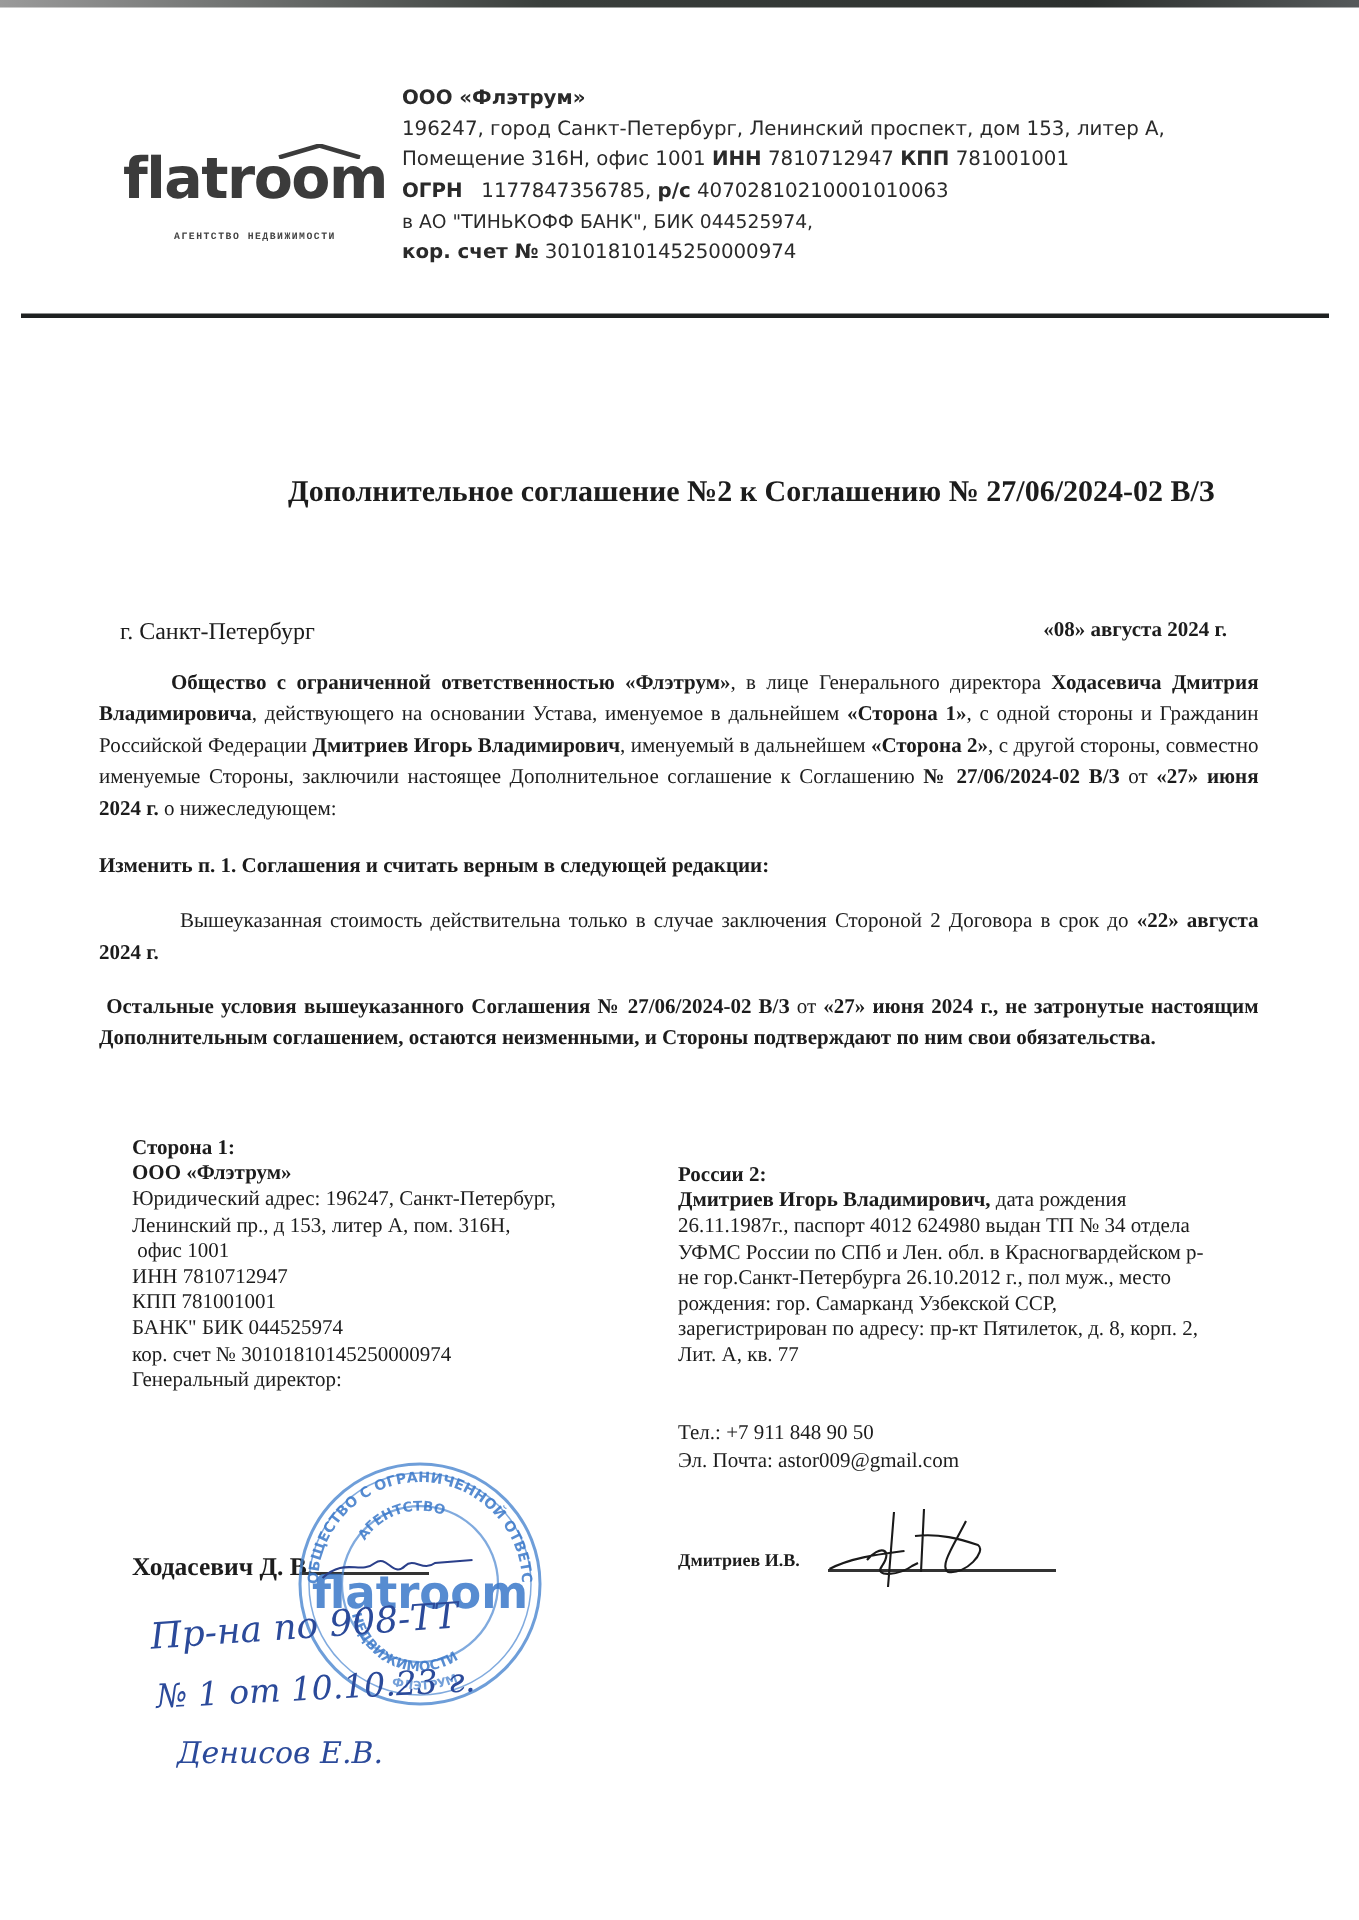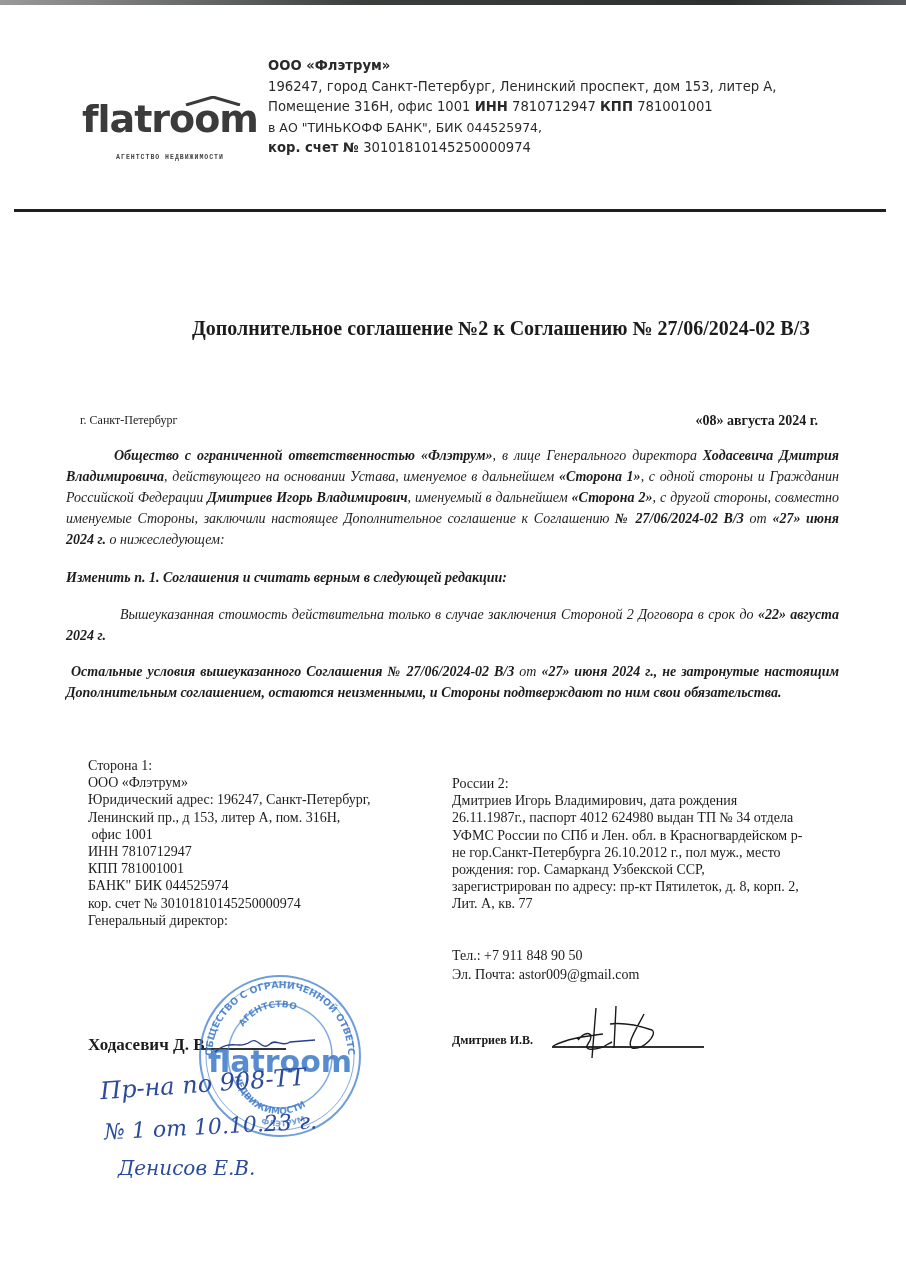--- a/index.html
+++ b/index.html
@@ -7,31 +7,31 @@
   .topbar { position: absolute; left: 0; top: 0; width: 906px; height: 5px; background: linear-gradient(90deg, #9a9a9a, #3a3f3c 40%, #2c302e 80%, #55595a); }
   .logo { position: absolute; left: 82px; top: 100px; width: 170px; }
   .logo-word { font-family: "DejaVu Sans", sans-serif; font-size: 38px; font-weight: bold; color: #3b3b3b; letter-spacing: -1px; line-height: 38px; position: relative; }
   .logo-roof { position: absolute; left: 102px; top: -4px; width: 58px; height: 10px; }
   .logo-sub { font-family: Liberation Mono, monospace; font-size: 6.5px; font-weight: bold; color: #444; letter-spacing: 1px; margin-top: 16px; margin-left: 6px; text-align: center; }
   .header-info { position: absolute; left: 268px; top: 56px; font-family: "DejaVu Sans", sans-serif; font-size: 13.2px; line-height: 20.5px; color: #2a2a2a; }
   .header-info b { font-weight: bold; }
   .hr { position: absolute; left: 14px; top: 209px; width: 872px; height: 3px; background: #1e2020; }
   .doc { font-family: "Liberation Serif", serif; color: #1c1c1c; }
   .title { position: absolute; left: 192px; top: 317px; font-size: 20px; font-weight: bold; }
-  .city { position: absolute; left: 80px; top: 413px; font-size: 12px; }
+  .city { position: absolute; left: 80px; top: 413px; font-size: 16px; }
   .date { position: absolute; right: 88px; top: 413px; font-size: 14px; font-weight: bold; margin-left: 48px; }
-  .para { position: absolute; left: 66px; width: 773px; font-size: 14px; line-height: 21px; text-align: justify; font-style: italic; }
+  .para { position: absolute; left: 66px; width: 773px; font-size: 14px; line-height: 21px; text-align: justify; }
   .p1 { top: 445px; text-indent: 48px; }
   .p2 { top: 567px; font-weight: bold; }
   .p3 { top: 604px; text-indent: 54px; }
   .p4 { top: 661px; font-weight: bold; }
   .party { position: absolute; font-size: 14px; line-height: 17.2px; }
   .party1 { left: 88px; top: 757px; width: 340px; }
   .party2 { left: 452px; top: 775px; width: 360px; }
-  .party b { font-weight: normal; }
+  .party b { font-weight: bold; }
   .contacts { position: absolute; left: 452px; top: 932px; font-size: 14px; line-height: 19px; margin-top: 14px; }
   .sign1-label { position: absolute; left: 88px; top: 1035px; font-size: 17px; font-weight: bold; }
   .sign1-line { position: absolute; left: 200px; top: 1048px; width: 86px; height: 1.5px; background: #333; }
   .sign2-label { position: absolute; left: 452px; top: 1033px; font-size: 12px; font-weight: bold; }
   .sign2-line { position: absolute; left: 552px; top: 1046px; width: 152px; height: 1.5px; background: #333; }
   .stamp { position: absolute; left: 190px; top: 968px; width: 180px; height: 170px; }
   .sig-svg { position: absolute; }
   .handwrite { position: absolute; font-family: "DejaVu Serif", serif; font-style: italic; color: #2b4a9a; }
 </style>
 </head>
@@ -46,20 +46,21 @@
     </svg>
     <span>flatroom</span>
   </div>
   <div class="logo-sub">АГЕНТСТВО НЕДВИЖИМОСТИ</div>
 </div>
 
 <div class="header-info">
   <div><b>ООО «Флэтрум»</b></div>
   <div>196247, город Санкт-Петербург, Ленинский проспект, дом 153, литер А,</div>
   <div><span>Помещение 316Н, офис 1001 </span><b>ИНН</b><span> 7810712947 </span><b>КПП</b><span> 781001001</span></div>
+  <div><b>ОГРН</b><span style="white-space:pre">   1177847356785, </span><b>р/с</b><span> 40702810210001010063</span></div>
   <div style="font-size:12.5px">в АО "ТИНЬКОФФ БАНК", БИК  044525974,</div>
   <div><b>кор. счет №</b><span> 30101810145250000974</span></div>
 </div>
 
 <div class="hr"></div>
 
 <div class="doc">
   <div class="title">Дополнительное соглашение №2 к Соглашению №  27/06/2024-02 В/З</div>
   <div class="city">г. Санкт-Петербург</div>
   <div class="date">«08» августа 2024 г.</div>

